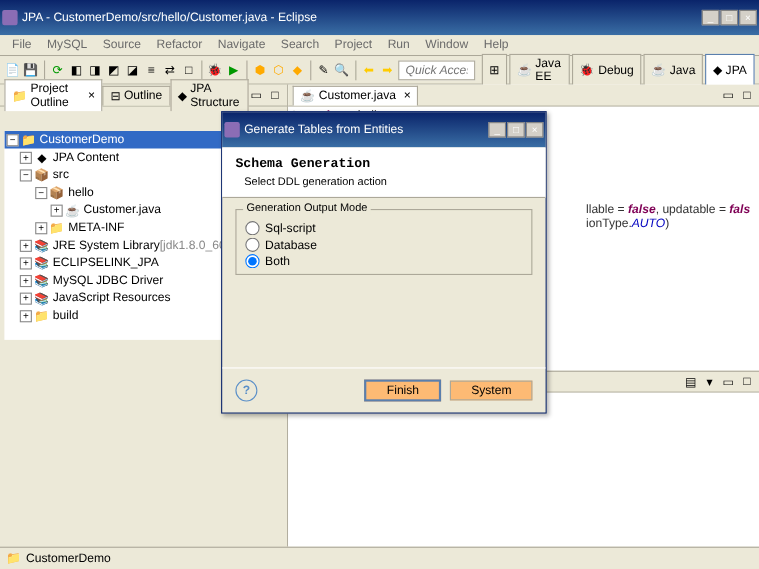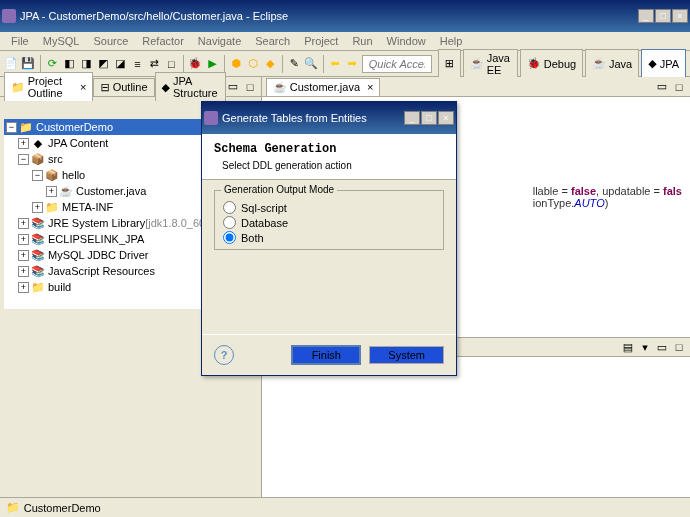--- a/index.html
+++ b/index.html
@@ -29,39 +29,39 @@
 .tabctrl { width: 14px; height: 14px; cursor: pointer; display: flex; align-items: center; justify-content: center; }
 .tree { background: #fff; margin: 4px; height: 190px; overflow: auto; }
 .treenode { display: flex; align-items: center; padding: 1px 2px; cursor: pointer; white-space: nowrap; }
 .treenode.sel { background: #316ac5; color: #fff; }
 .expand { width: 11px; height: 11px; border: 1px solid #888; display: inline-flex; align-items: center; justify-content: center; font-size: 9px; margin-right: 2px; background: #fff; color: #000; line-height: 1; }
 .treeicon { width: 14px; height: 14px; display: inline-flex; align-items: center; justify-content: center; margin-right: 3px; font-size: 11px; }
 .indent1 { padding-left: 14px; } .indent2 { padding-left: 28px; } .indent3 { padding-left: 42px; }
 .editor { background: #fff; font-family: 'Courier New', monospace; font-size: 12px; padding: 2px; flex: 1; }
 .lineno { color: #888; margin-right: 8px; }
 .kw { color: #7f0055; font-weight: bold; }
-.codefrag { position: absolute; right: 8px; top: 185px; font-family: 'Courier New', monospace; font-size: 12px; color: #333; } .cf-kw { color: #7f0055; font-weight: bold; } .cf-it { color: #0000c0; font-style: italic; }
+.codefrag { position: absolute; right: 8px; top: 185px; font-family: 'Courier New', monospace; font-size: 12px; color: #333; } .cf-kw { color: #7f0055; font-weight: bold; font-style: italic; } .cf-it { color: #0000c0; font-style: italic; }
 .console-tabbar { height: 20px; background: #ece9d8; border-top: 1px solid #aca899; border-bottom: 1px solid #aca899; display: flex; align-items: center; padding: 0 4px; }
 .console { background: #fff; padding: 4px; color: #333; font-size: 10px; flex: 0 0 auto; height: 140px; }
 .statusbar { position: absolute; bottom: 0; left: 0; right: 0; height: 20px; background: #ece9d8; border-top: 1px solid #aca899; display: flex; align-items: center; padding: 0 6px; gap: 4px; }
 
-.dialog { position: absolute; left: 201px; top: 101px; width: 256px; background: #ece9d8; border: 1px solid #0a246a; box-shadow: 2px 2px 4px rgba(0,0,0,0.3); }
+.dialog { position: absolute; left: 201px; top: 101px; width: 296px; background: #ece9d8; border: 1px solid #0a246a; box-shadow: 2px 2px 4px rgba(0,0,0,0.3); }
 .dialog .titlebar { height: 18px; }
 .dlgbody { padding: 0; }
 .dlghead { background: #fff; padding: 8px 12px; border-bottom: 1px solid #aca899; }
 .dlgtitle { font-weight: bold; font-size: 12px; margin-bottom: 4px; font-family: Liberation Mono, monospace; }
 .dlgsub { font-size: 10px; margin-left: 8px; }
 .dlgcontent { padding: 10px 12px 4px; }
 .fieldset { border: 1px solid #aca899; padding: 8px; position: relative; height: 60px; }
 .legend { position: absolute; top: -7px; left: 6px; background: #ece9d8; padding: 0 3px; font-size: 10px; }
 .radio { display: flex; align-items: center; gap: 5px; margin: 2px 0; cursor: pointer; }
 .radio input { margin: 0; }
 .dlgfoot { display: flex; padding: 10px 12px; gap: 8px; align-items: center; border-top: 1px solid #fff; margin-top: 80px; }
 .help { width: 20px; height: 20px; border: 1px solid #5a8fc8; border-radius: 50%; color: #5a8fc8; display: flex; align-items: center; justify-content: center; font-weight: bold; cursor: pointer; }
-.dlgbtn { padding: 2px 18px; border: 1px solid #aca899; background: #1d4ed8; cursor: pointer; min-width: 70px; }
+.dlgbtn { padding: 2px 18px; border: 1px solid #aca899; background: #fdba74; cursor: pointer; min-width: 70px; }
 .dlgbtn.default { border: 2px solid #5a7fad; }
 .jlib { color: #888; }
 </style>
 </head>
 <body>
 
 <div class="titlebar">
   <span class="icon"></span>
   <span class="title">JPA - CustomerDemo/src/hello/Customer.java - Eclipse</span>
   <div class="winbtns">

